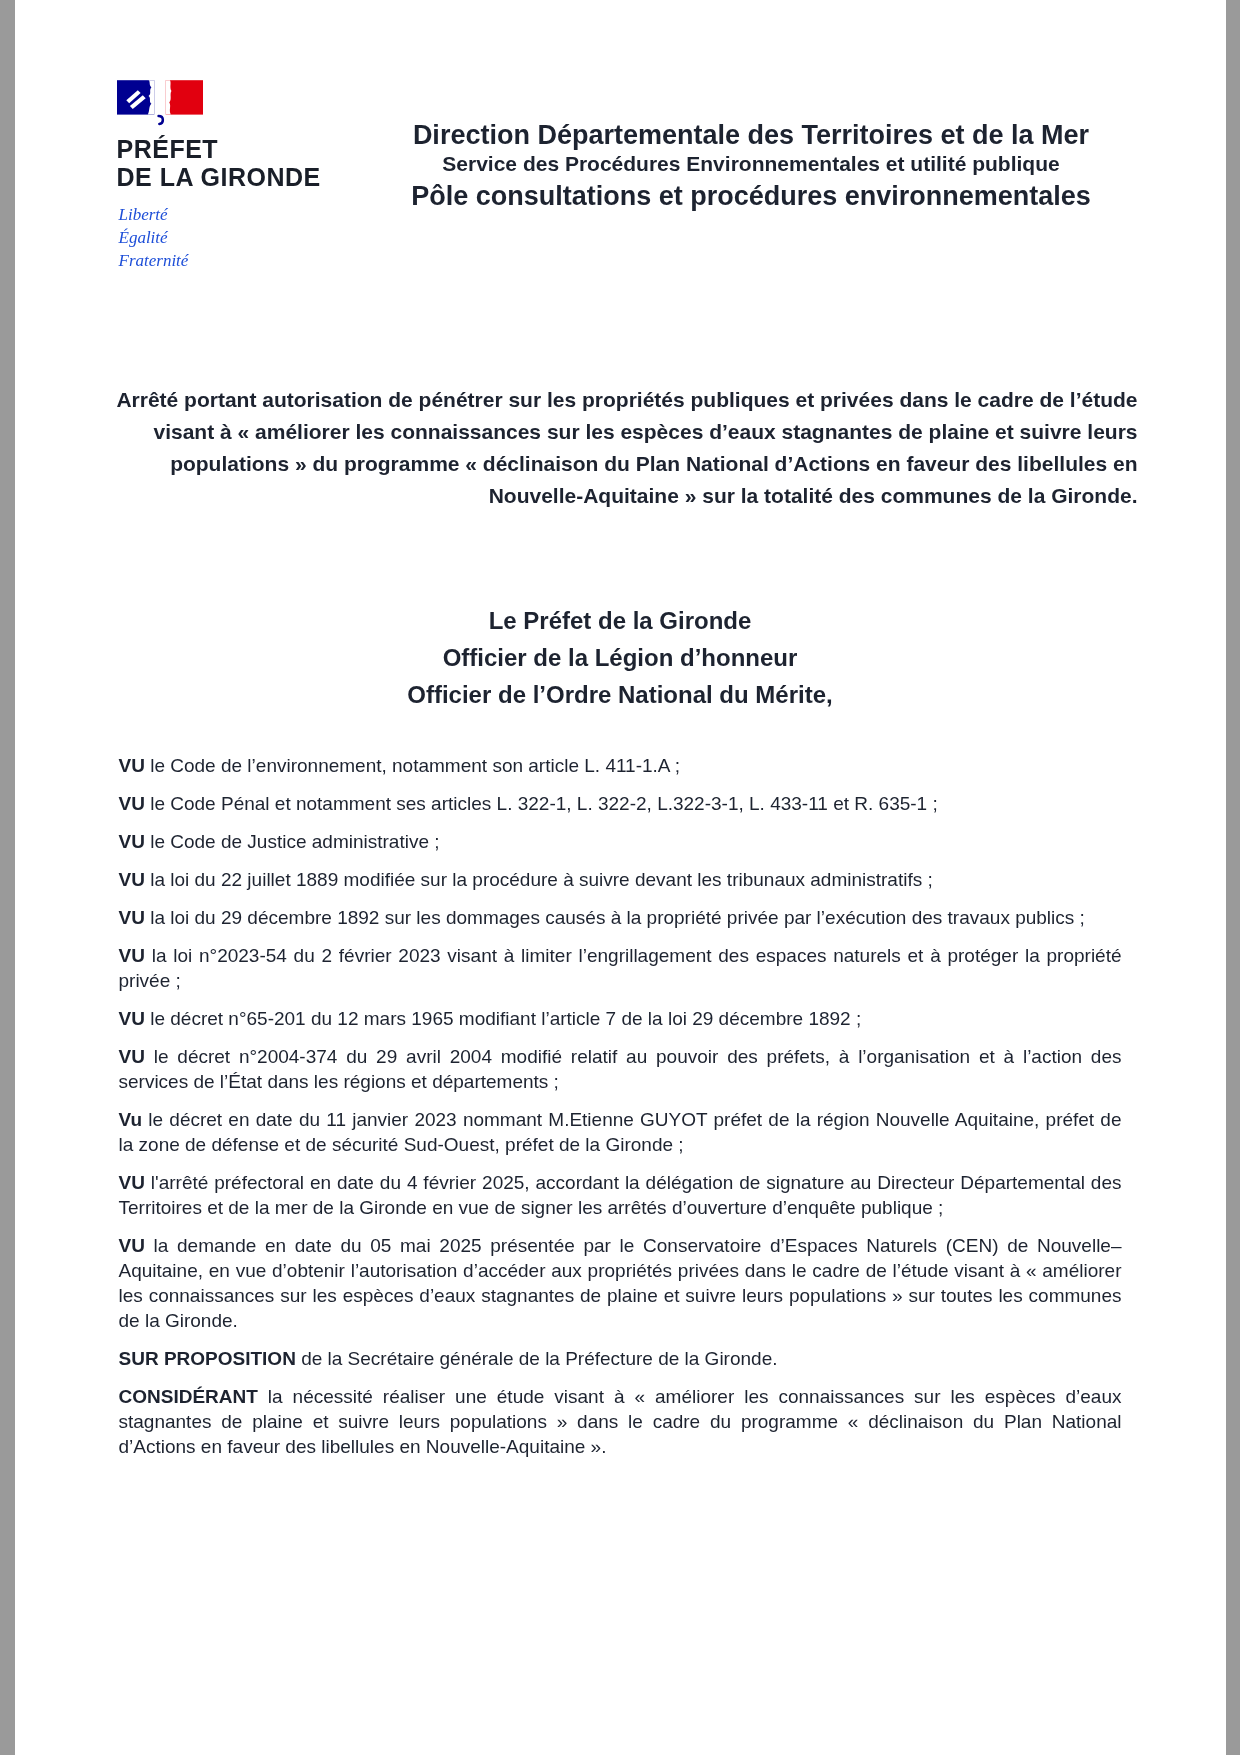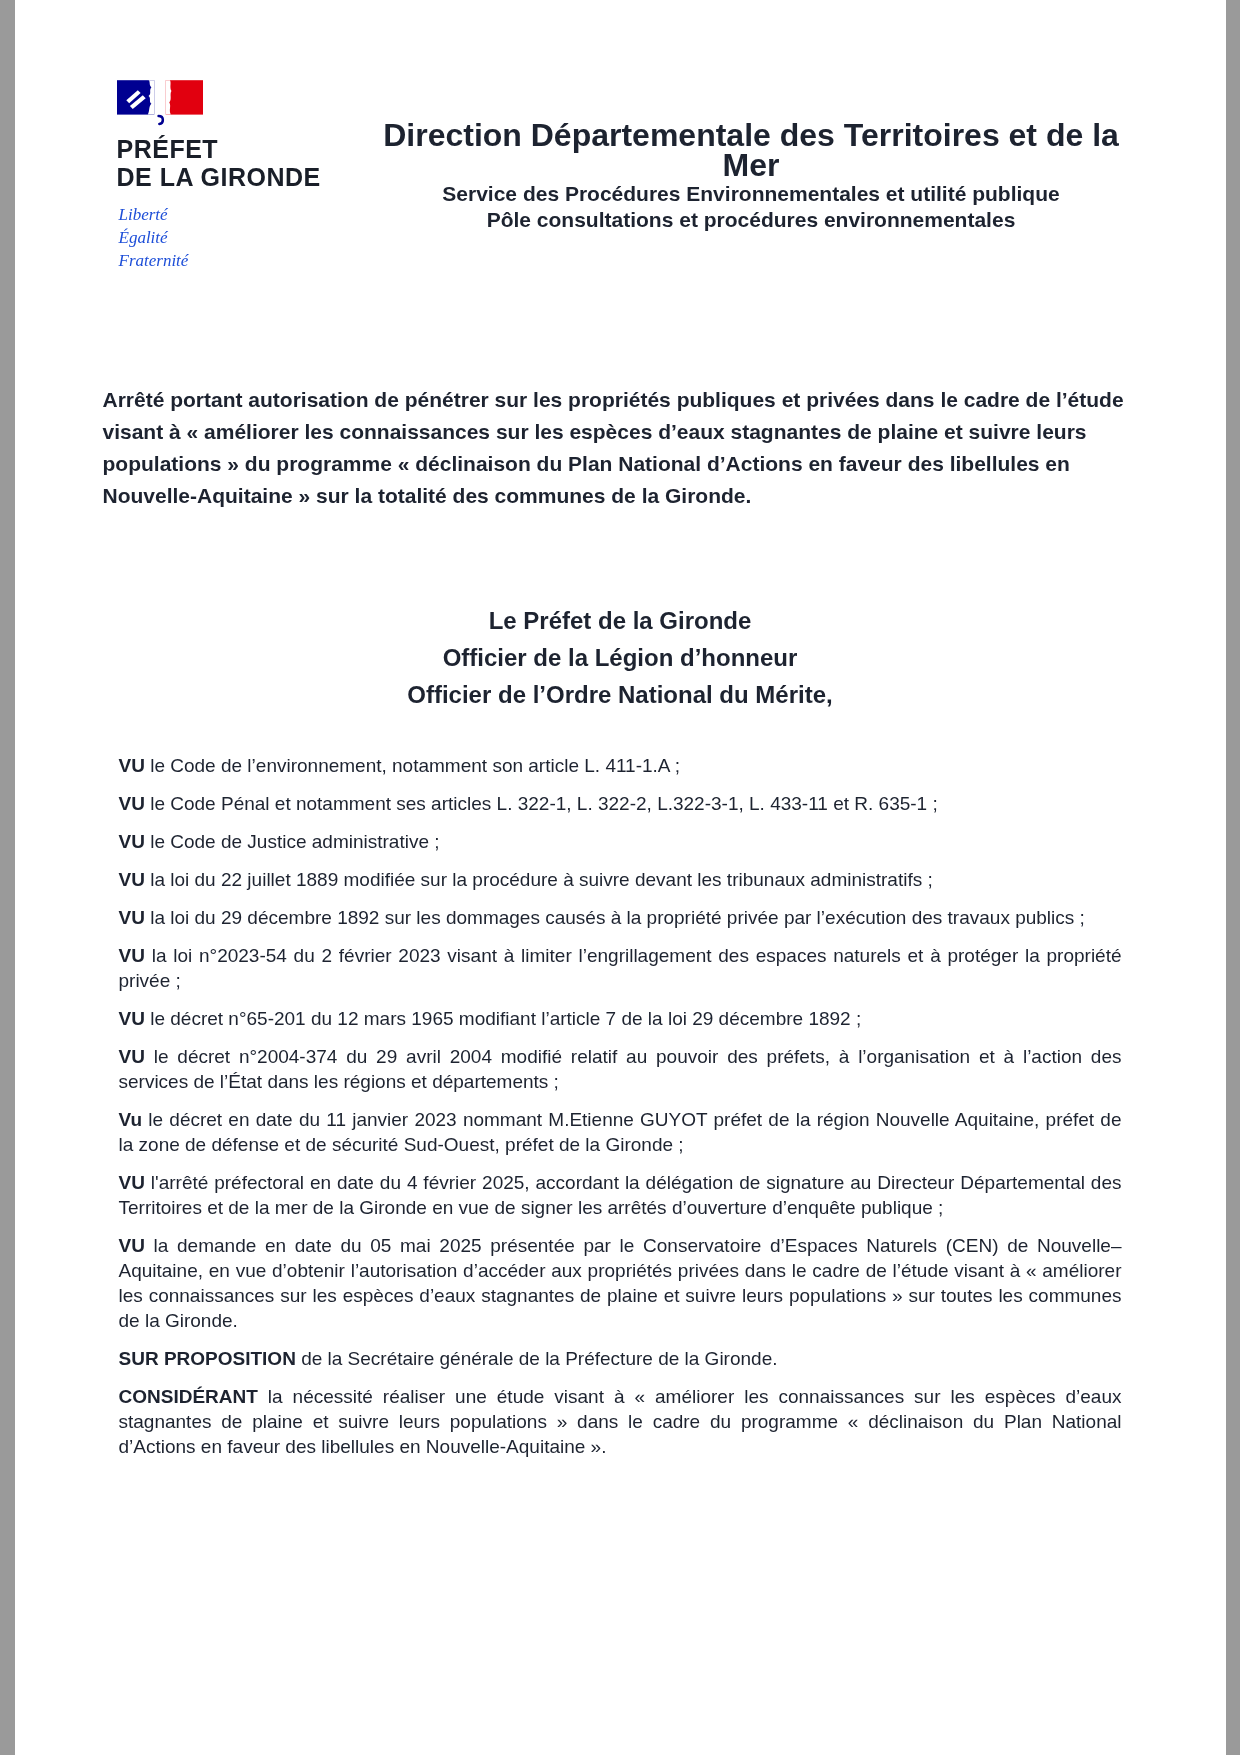--- a/index.html
+++ b/index.html
@@ -39,29 +39,29 @@
     font-size:17px;
     line-height:23px;
     color:#1d4ed8;
   }
   .direction-block{
     flex:1 1 auto;
     text-align:center;
     margin-top:40px;
     padding-left:28px;
   }
-  .direction-l1{ font-weight:bold; font-size:32px; line-height:30px; }
+  .direction-l1{ font-weight:bold; font-size:27px; line-height:30px; }
   .direction-l2{ font-weight:bold; font-size:21px; line-height:26px; margin-top:1px; }
-  .direction-l3{ font-weight:bold; font-size:21px; line-height:26px; }
+  .direction-l3{ font-weight:bold; font-size:27px; line-height:26px; margin-top:6px; }
 
   
   .title-block{
     margin:112px auto 0;
     width:1035px;
-    text-align:left;
+    text-align:right;
     font-weight:bold;
     font-size:21px;
     line-height:32px;
   }
 
   
   .salutation{
     margin-top:90px;
     text-align:center;
     font-weight:bold;

